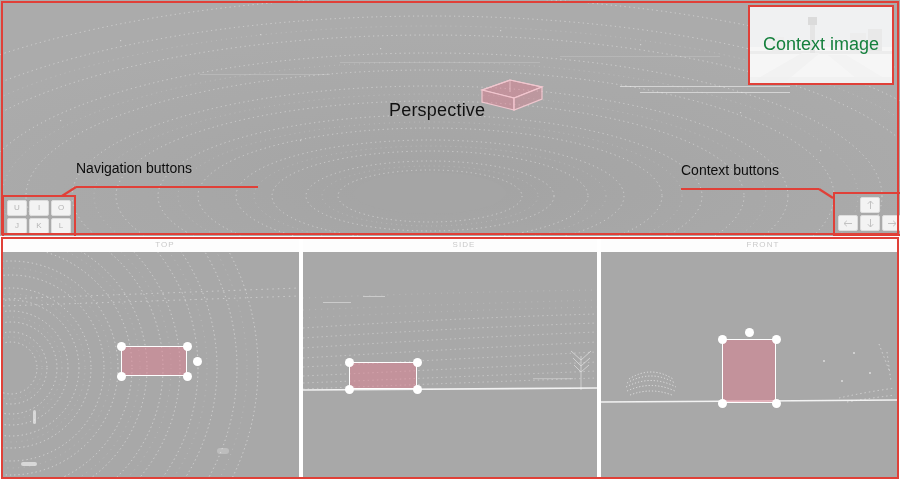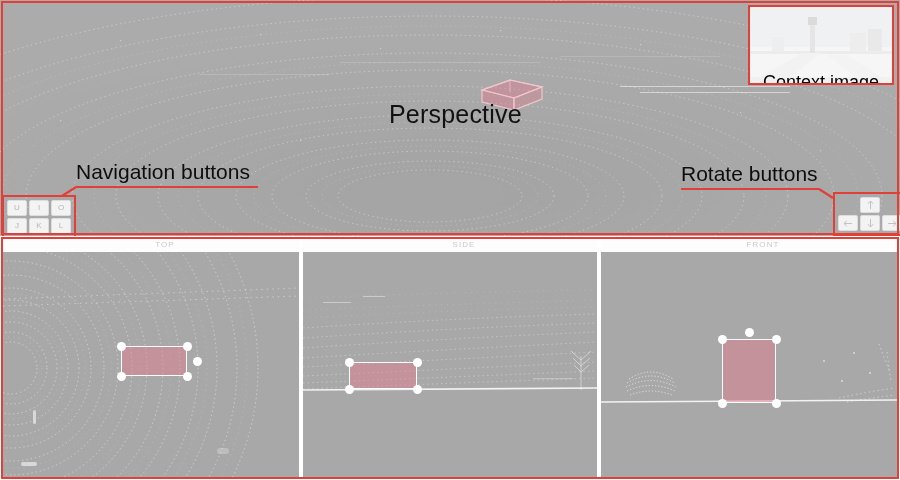--- a/index.html
+++ b/index.html
@@ -21,35 +21,35 @@
     background: #a8a8a8; overflow: hidden;
   }
   .panel-outline {
     position: absolute; pointer-events: none;
     border: 2px solid #e04038;
   }
   #perspective-outline { left: 1px; top: 1px; width: 898px; height: 234px; }
 
   .view-label {
     position: absolute;
-    font-size: 25px; color: #111; letter-spacing: .2px;
+    font-size: 18px; color: #111; letter-spacing: .2px;
     white-space: nowrap;
   }
   #perspective-label { left: 389px; top: 100px; }
   #projections-label { left: 389px; top: 344px; font-size: 25px; }
 
   
   #context-image-box {
     position: absolute; left: 748px; top: 5px; width: 146px; height: 80px;
     border: 2px solid #e04038; overflow: hidden; background: #e9e9e9;
   }
   #context-image-photo { position: absolute; inset: 0; }
   #context-image-label {
     position: absolute; left: 0; right: 0; top: 27px;
-    text-align: center; font-size: 18px; color: #000000; margin-top: 38px;
+    text-align: center; font-size: 18px; color: #15803d;
   }
 
   
   .keypad {
     position: absolute; display: grid; gap: 2px;
     padding: 3px; border: 2px solid #e04038;
   }
   .key {
     width: 20px; height: 16px;
     background: #f3f3f3; border: 1px solid #dddddd; border-radius: 2px;
@@ -57,21 +57,21 @@
     font-size: 8px; color: #b6b6b6; line-height: 1;
   }
   .key.blank { background: transparent; border-color: transparent; }
   .key svg { display: block; }
 
   #nav-buttons { left: 2px; top: 195px; grid-template-columns: repeat(3, 20px); }
   #rotate-buttons { left: 833px; top: 192px; grid-template-columns: repeat(3, 20px); }
 
   
   .callout-text {
-    position: absolute; font-size: 21px; color: #0d0d0d; white-space: nowrap;
+    position: absolute; font-size: 14px; color: #0d0d0d; white-space: nowrap;
   }
   .callout-svg { position: absolute; overflow: visible; pointer-events: none; }
 
   #nav-callout-text { left: 76px; top: 160px; }
   #rotate-callout-text { left: 681px; top: 162px; }
 
   
   #projections-row {
     position: absolute; left: 0; top: 236px; width: 900px; height: 244px;
     background: #ffffff;
@@ -237,21 +237,21 @@
   </div>
 
   <svg class="callout-svg" style="left:0;top:0;width:900px;height:240px">
     <path d="M76 187 L258 187" stroke="#e04038" stroke-width="2.2" fill="none"></path>
     <path d="M76 187 L62 196" stroke="#e04038" stroke-width="2.2" fill="none"></path>
     <path d="M681 189 L819 189" stroke="#e04038" stroke-width="2.2" fill="none"></path>
     <path d="M819 189 L833 198" stroke="#e04038" stroke-width="2.2" fill="none"></path>
   </svg>
 
   <div class="callout-text" id="nav-callout-text">Navigation buttons</div>
-  <div class="callout-text" id="rotate-callout-text">Rotate buttons</div>
+  <div class="callout-text" id="rotate-callout-text">Context buttons</div>
 
   <div id="projections-row">
 
     <div class="proj-header" id="top-header">TOP</div>
     <div class="proj-header" id="front-header">FRONT</div>
     <div class="proj-header" id="side-header">SIDE</div>
 
     <div class="proj-view" id="top-view">
       <div class="cloud">
         <svg viewBox="0 0 296 225" preserveAspectRatio="none">

